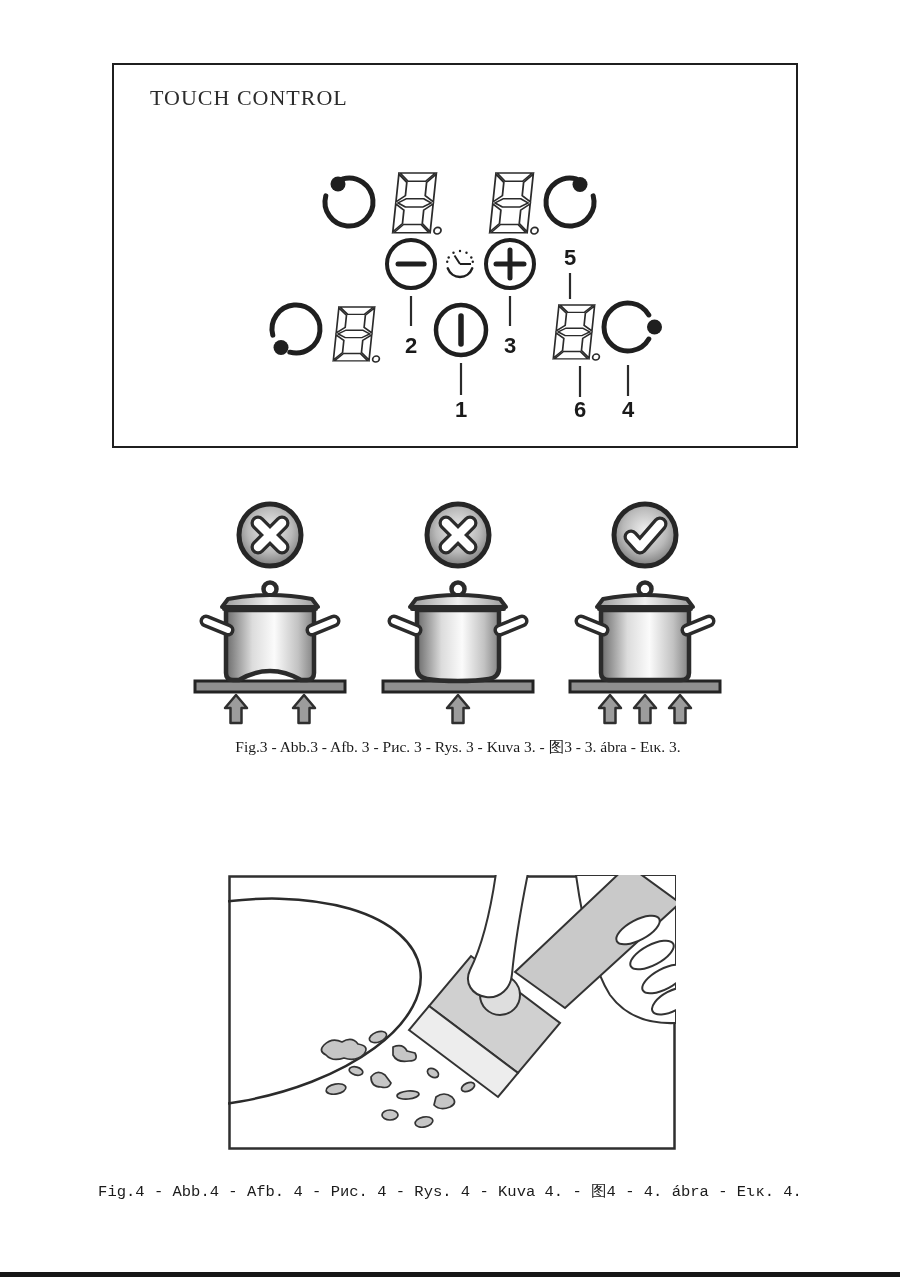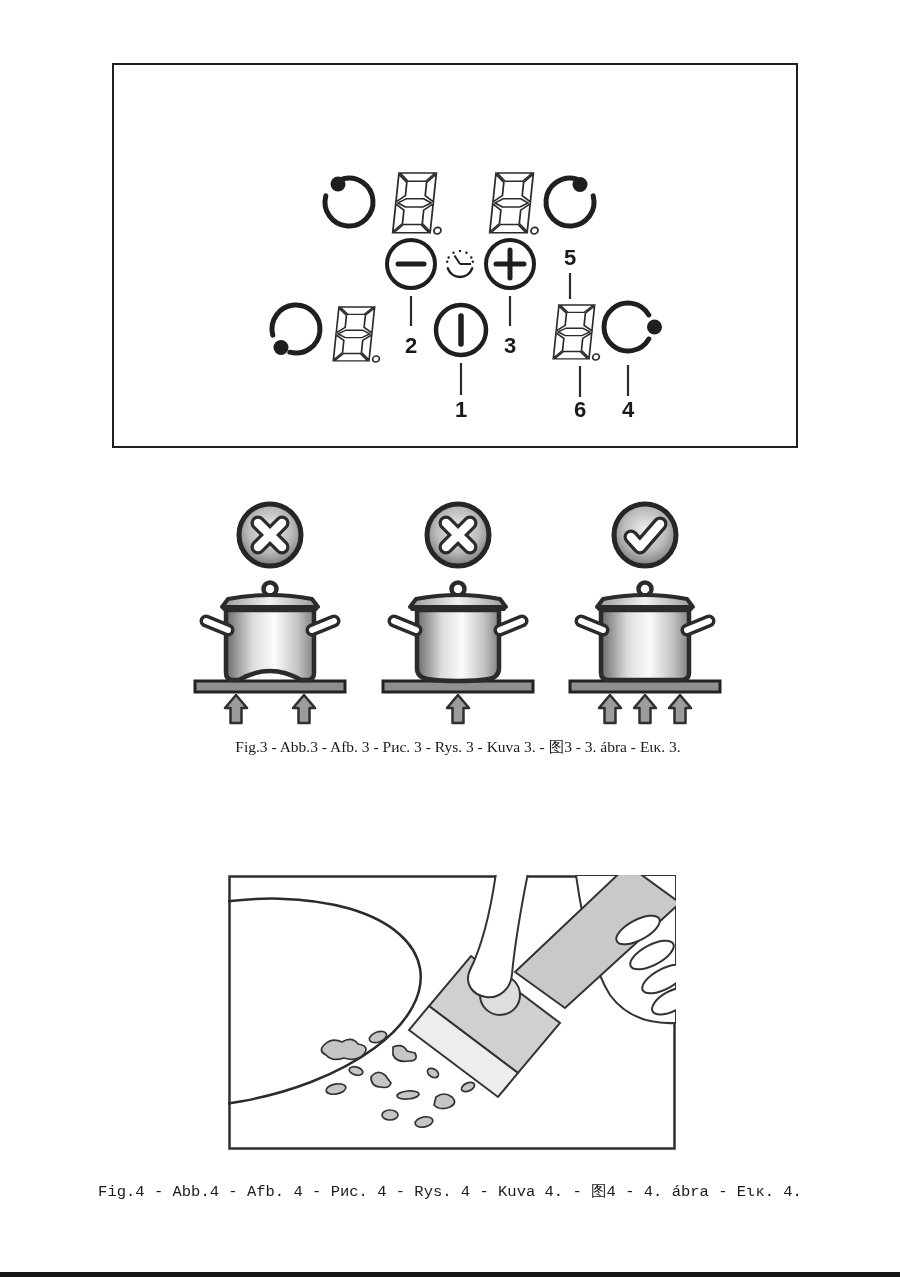--- a/index.html
+++ b/index.html
@@ -25,20 +25,21 @@
 
   svg text.callout{font-family:"Liberation Sans",sans-serif;font-weight:bold;
                    font-size:22px;fill:#1a1a1a;text-anchor:middle;}
 </style>
 </head>
 <body>
 
 <div class="page">
 
   <div class="tc-box">
+    <div class="tc-title">TOUCH CONTROL</div>
 
     <svg class="tc-svg" viewBox="0 0 682 381">
       <defs>
         <g id="seg8">
           <path d="M 2 1 L 34 1 L 26 9 L 10 9 Z"></path>
           <path d="M 1 2 L 9 10 L 9 23 L 1 29 Z"></path>
           <path d="M 35 2 L 35 29 L 27 23 L 27 10 Z"></path>
           <path d="M 3 30 L 10 26 L 26 26 L 33 30 L 26 34 L 10 34 Z"></path>
           <path d="M 1 31 L 9 37 L 9 50 L 1 58 Z"></path>
           <path d="M 35 31 L 35 58 L 27 50 L 27 37 Z"></path>

